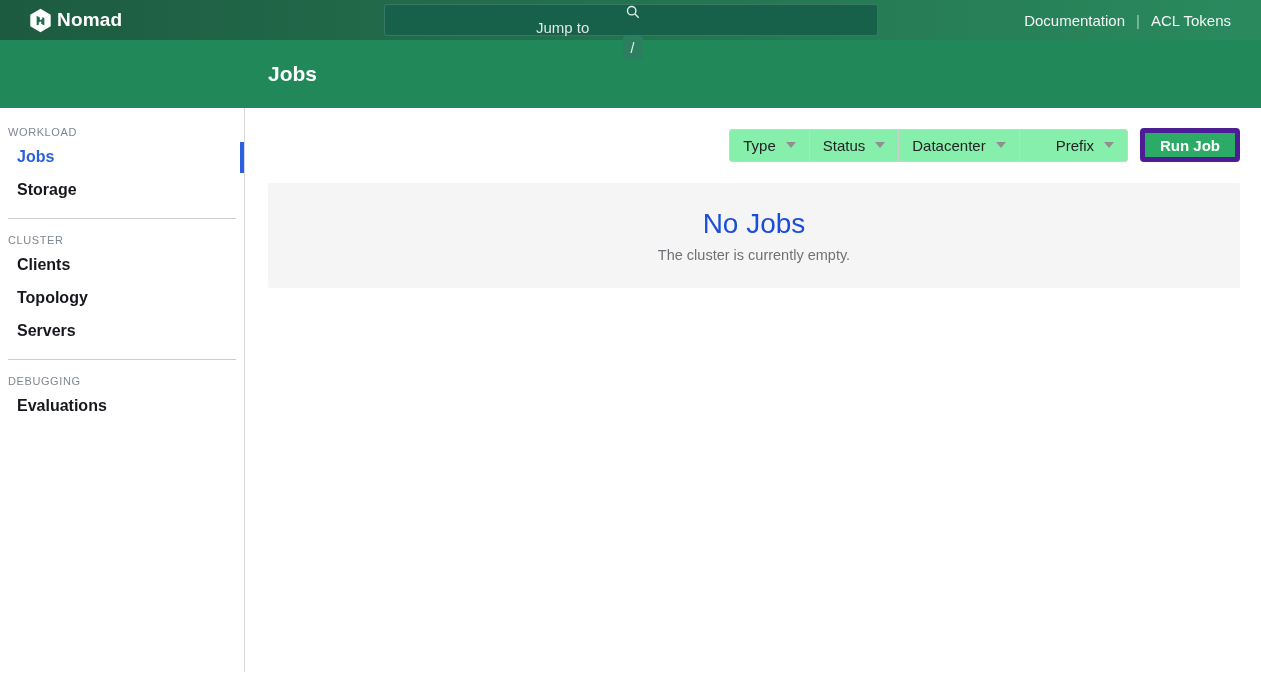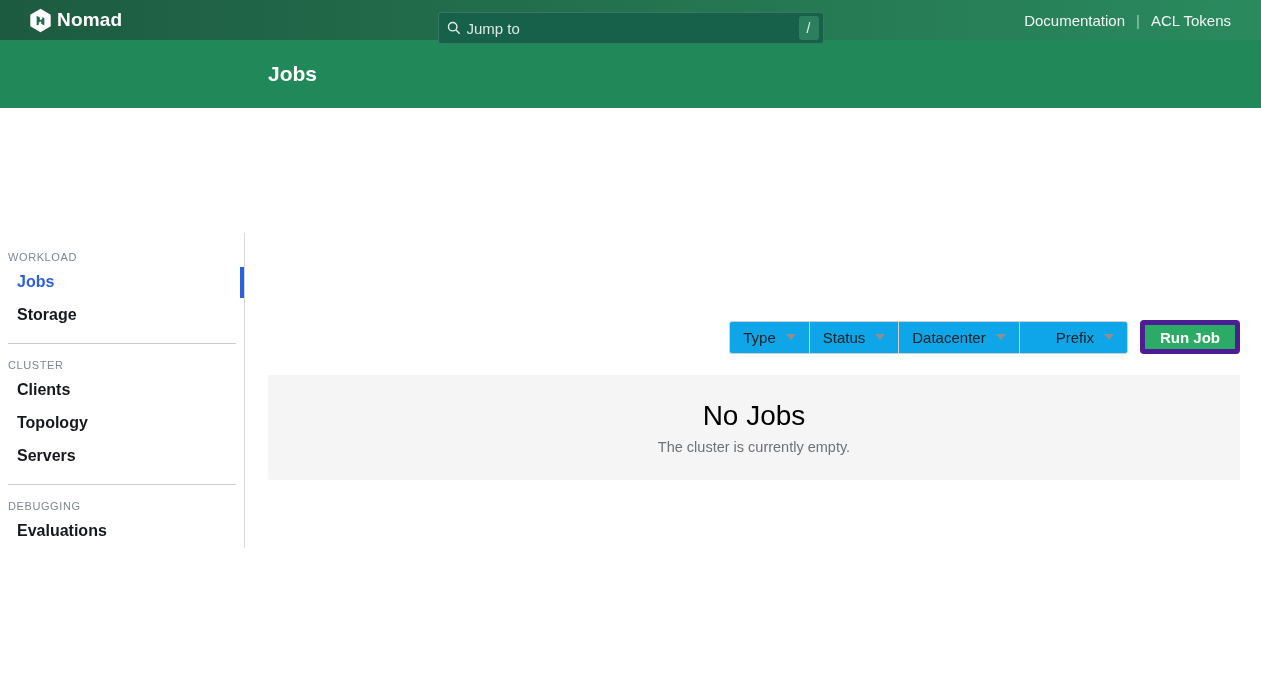--- a/index.html
+++ b/index.html
@@ -28,30 +28,31 @@
   }
   .brand-name {
     color: #ffffff;
     font-size: 19px;
     font-weight: 700;
     letter-spacing: 0.2px;
   }
   .searchbox {
     position: absolute;
     left: 50%;
-    top: 12px;
+    top: 4px;
     transform: translateX(-50%);
-    width: 386px;
+    width: 494px;
     height: 32px;
     background: #17614a;
     border: 1px solid rgba(255,255,255,0.14);
     border-radius: 3px;
     display: flex;
     align-items: center;
     padding: 0 4px 0 8px;
+    flex-direction: column;
   }
   .searchbox svg { flex: 0 0 auto; }
   .searchbox input {
     flex: 1;
     background: transparent;
     border: none;
     outline: none;
     color: #ffffff;
     font-size: 15px;
     font-family: inherit;
@@ -89,21 +90,21 @@
     align-items: center;
     padding-left: 268px;
   }
   .page-title {
     color: #ffffff;
     font-size: 21px;
     font-weight: 700;
   }
 
   
-  .layout { display: flex; height: 564px; align-items: center; }
+  .layout { display: flex; height: 564px; }
 
   
   .sidebar {
     width: 245px;
     flex: 0 0 245px;
     border-right: 1px solid #d6d8dc;
     padding-top: 14px;
     background: #ffffff;
   }
   .section-label {
@@ -143,21 +144,21 @@
   }
   .toolbar {
     display: flex;
     justify-content: flex-end;
     align-items: center;
     margin-bottom: 21px;
   }
   .filter-group { display: flex; }
   .filter-btn {
     height: 33px;
-    background: #0ea5e9;
+    background: #86efac;
     border: 1px solid #cfcfcf;
     margin-left: -1px;
     padding: 0 13px;
     font-size: 15px;
     font-family: inherit;
     color: #232323;
     display: flex;
     align-items: center;
     gap: 10px;
     cursor: pointer;
@@ -191,21 +192,21 @@
     border-radius: 2px;
     display: flex;
     flex-direction: column;
     align-items: center;
     justify-content: center;
     gap: 7px;
   }
   .empty-title {
     font-size: 28px;
     font-weight: 400;
-    color: #000000;
+    color: #1d4ed8;
   }
   .empty-message {
     font-size: 14.5px;
     color: #6d7277;
   }
 </style>
 </head>
 <body>
 
 <header class="topbar">

